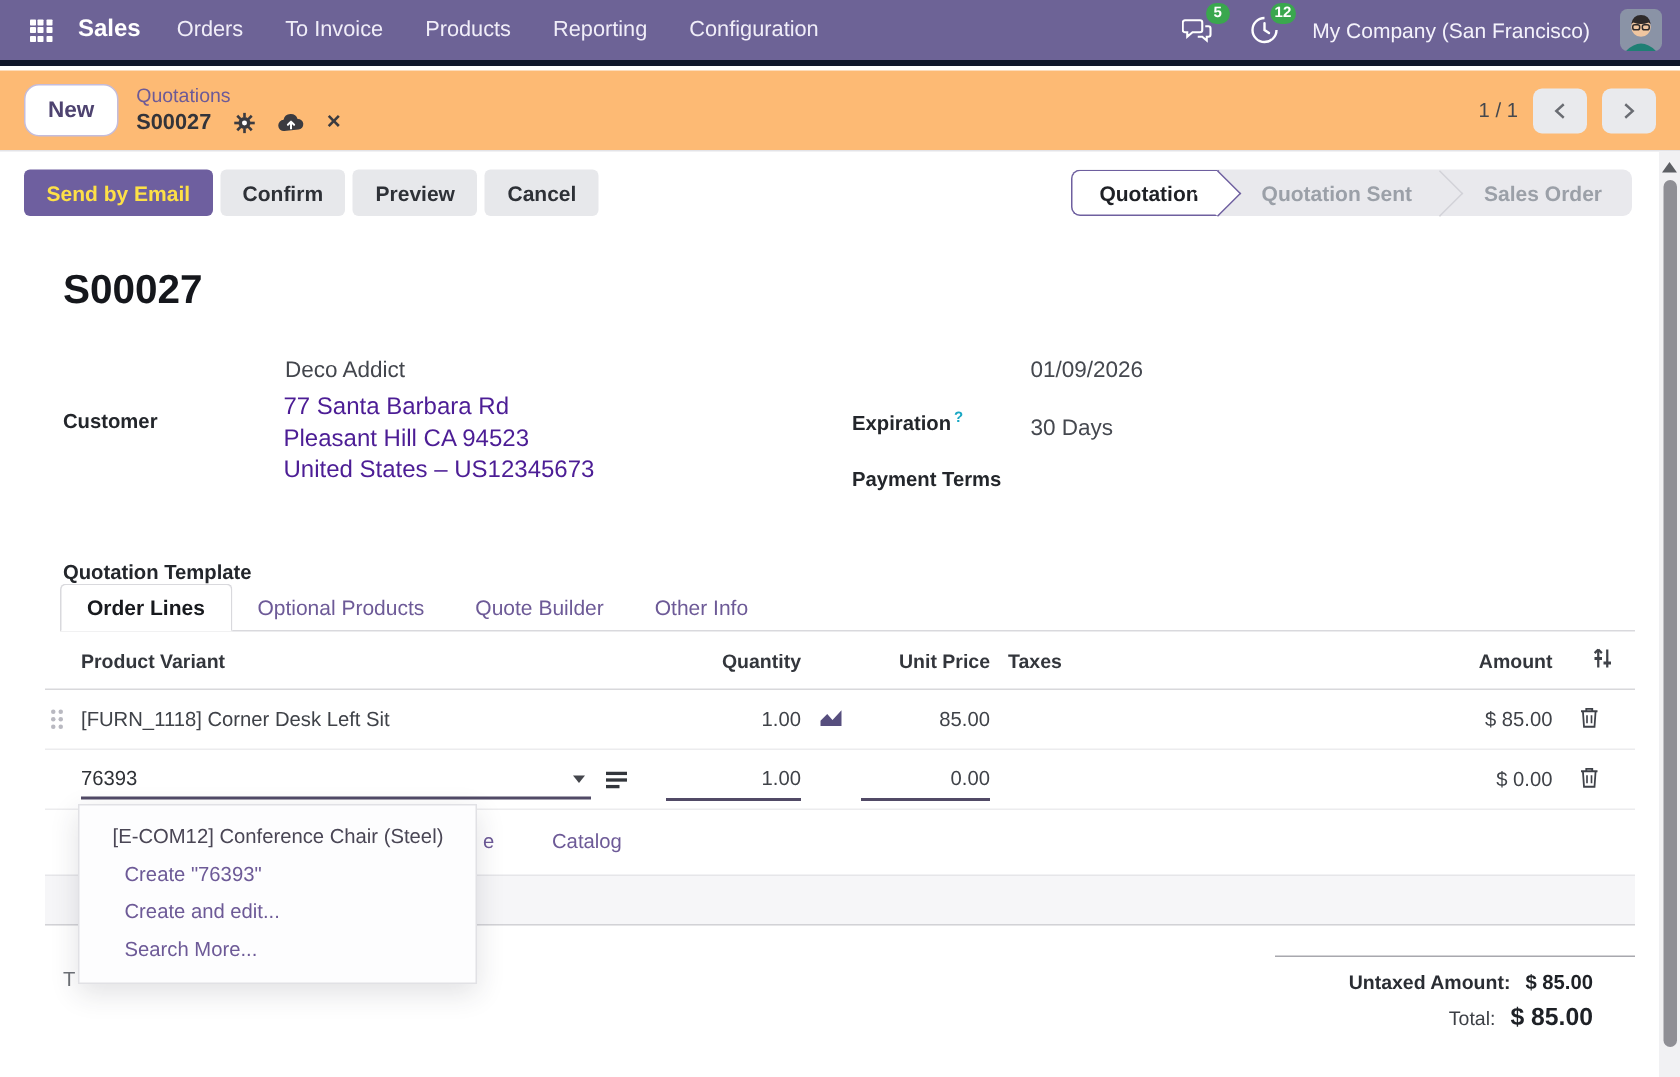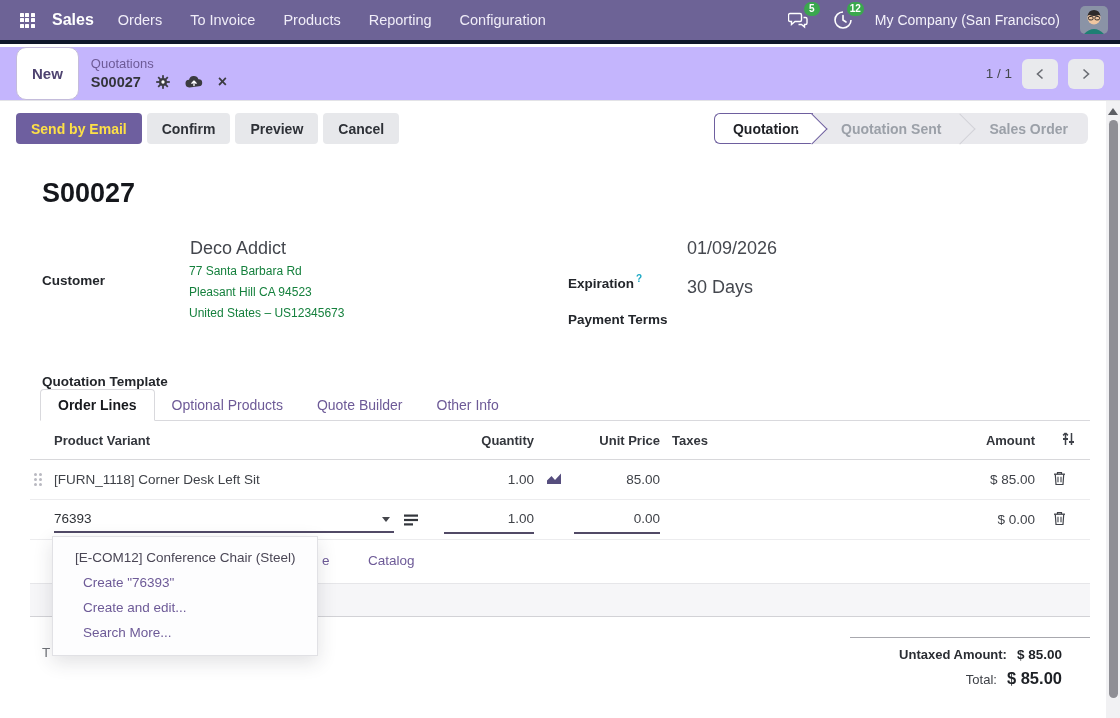--- a/index.html
+++ b/index.html
@@ -21,22 +21,22 @@
   .nav-right { margin-left:auto; display:flex; align-items:center; gap:20px; padding-right:12px; }
   .nav-ico { position:relative; width:24px; height:24px; display:flex; align-items:center;
              justify-content:center; cursor:pointer; }
   .badge { position:absolute; top:-6px; right:-9px; background:#3aa74e; color:#fff;
            font-size:10px; font-weight:700; line-height:14px; min-width:16px; text-align:center;
            border-radius:8px; padding:0 3px; }
   .company { font-size:14px; color:#f4f2fb; cursor:pointer; }
   .avatar { width:28px; height:28px; border-radius:5px; overflow:hidden; cursor:pointer; }
 
   
-  .cpanel { position:absolute; top:47px; left:0; width:100%; height:53px; background:#c4b5fd;
-            display:flex; padding:0 16px; }
+  .cpanel { position:absolute; top:47px; left:0; width:100%; height:53px; background:#fdba74;
+            display:flex; align-items:center; padding:0 16px; }
   .new-btn { background:#fff; border:1px solid #c4bcdb; color:#4e4370; font-weight:700;
              font-size:15px; padding:8px 15px; border-radius:10px; cursor:pointer; }
   .bcrumb { margin-left:12px; display:flex; flex-direction:column; justify-content:center; }
   .bc-parent { color:#6d5a97; font-size:13px; font-weight:400; cursor:pointer; line-height:16px; }
   .bc-row { display:flex; align-items:center; gap:15px; line-height:20px; }
   .bc-current { font-size:14.5px; font-weight:700; color:#33343a; }
   .bc-ico { cursor:pointer; display:flex; align-items:center; color:#3b3b40; }
   .x-glyph { font-size:16px; font-weight:900; color:#3b3b40; line-height:14px; }
   .pager { margin-left:auto; display:flex; align-items:center; gap:10px; }
   .pager-txt { font-size:13.5px; color:#45484e; }
@@ -59,22 +59,22 @@
           background:#e9e9ed; border-top:1px solid #d2d2d8; border-right:1px solid #d2d2d8; z-index:2; }
   .step.active { background:#fff; border:1px solid #6e5f9f; border-right:none;
           border-radius:6px 0 0 6px; color:#1f2126; padding:0 14px 0 18px; z-index:3; }
   .step.active::after { background:#fff; border-top:1px solid #6e5f9f; border-right:1px solid #6e5f9f; }
   .step:last-child { border-radius:0 6px 6px 0; }
 
   
   .abs { position:absolute; }
   .doc-title { left:42px; top:178px; font-size:27px; font-weight:700; color:#15171c; }
   .flabel { font-size:13.5px; font-weight:700; color:#23262b;margin-top:36px; }
-  .fvalue { font-size:18px; color:#45484f; cursor:pointer; }
-  .addr { font-size:12px; color:#15803d; line-height:21px; }
+  .fvalue { font-size:15px; color:#45484f; cursor:pointer; }
+  .addr { font-size:16px; color:#4c1d95; line-height:21px; }
   .help-sup { color:#1ba8c4; font-size:10px; vertical-align:super; margin-left:2px; }
 
   
   .tabs { position:absolute; top:387px; left:40px; right:30px; display:flex;
           border-bottom:1px solid #d9d9dd; height:34px; align-items:flex-end; }
   .tab { padding:7px 17px; font-size:14px; cursor:pointer; }
   .tab.active { background:#fff; border:1px solid #d9d9dd; border-bottom:1px solid #fff;
           border-radius:4px 4px 0 0; margin-bottom:-1px; color:#17191d; font-weight:700; }
   .tab.inactive { color:#6d5a97; font-weight:400; }
 

